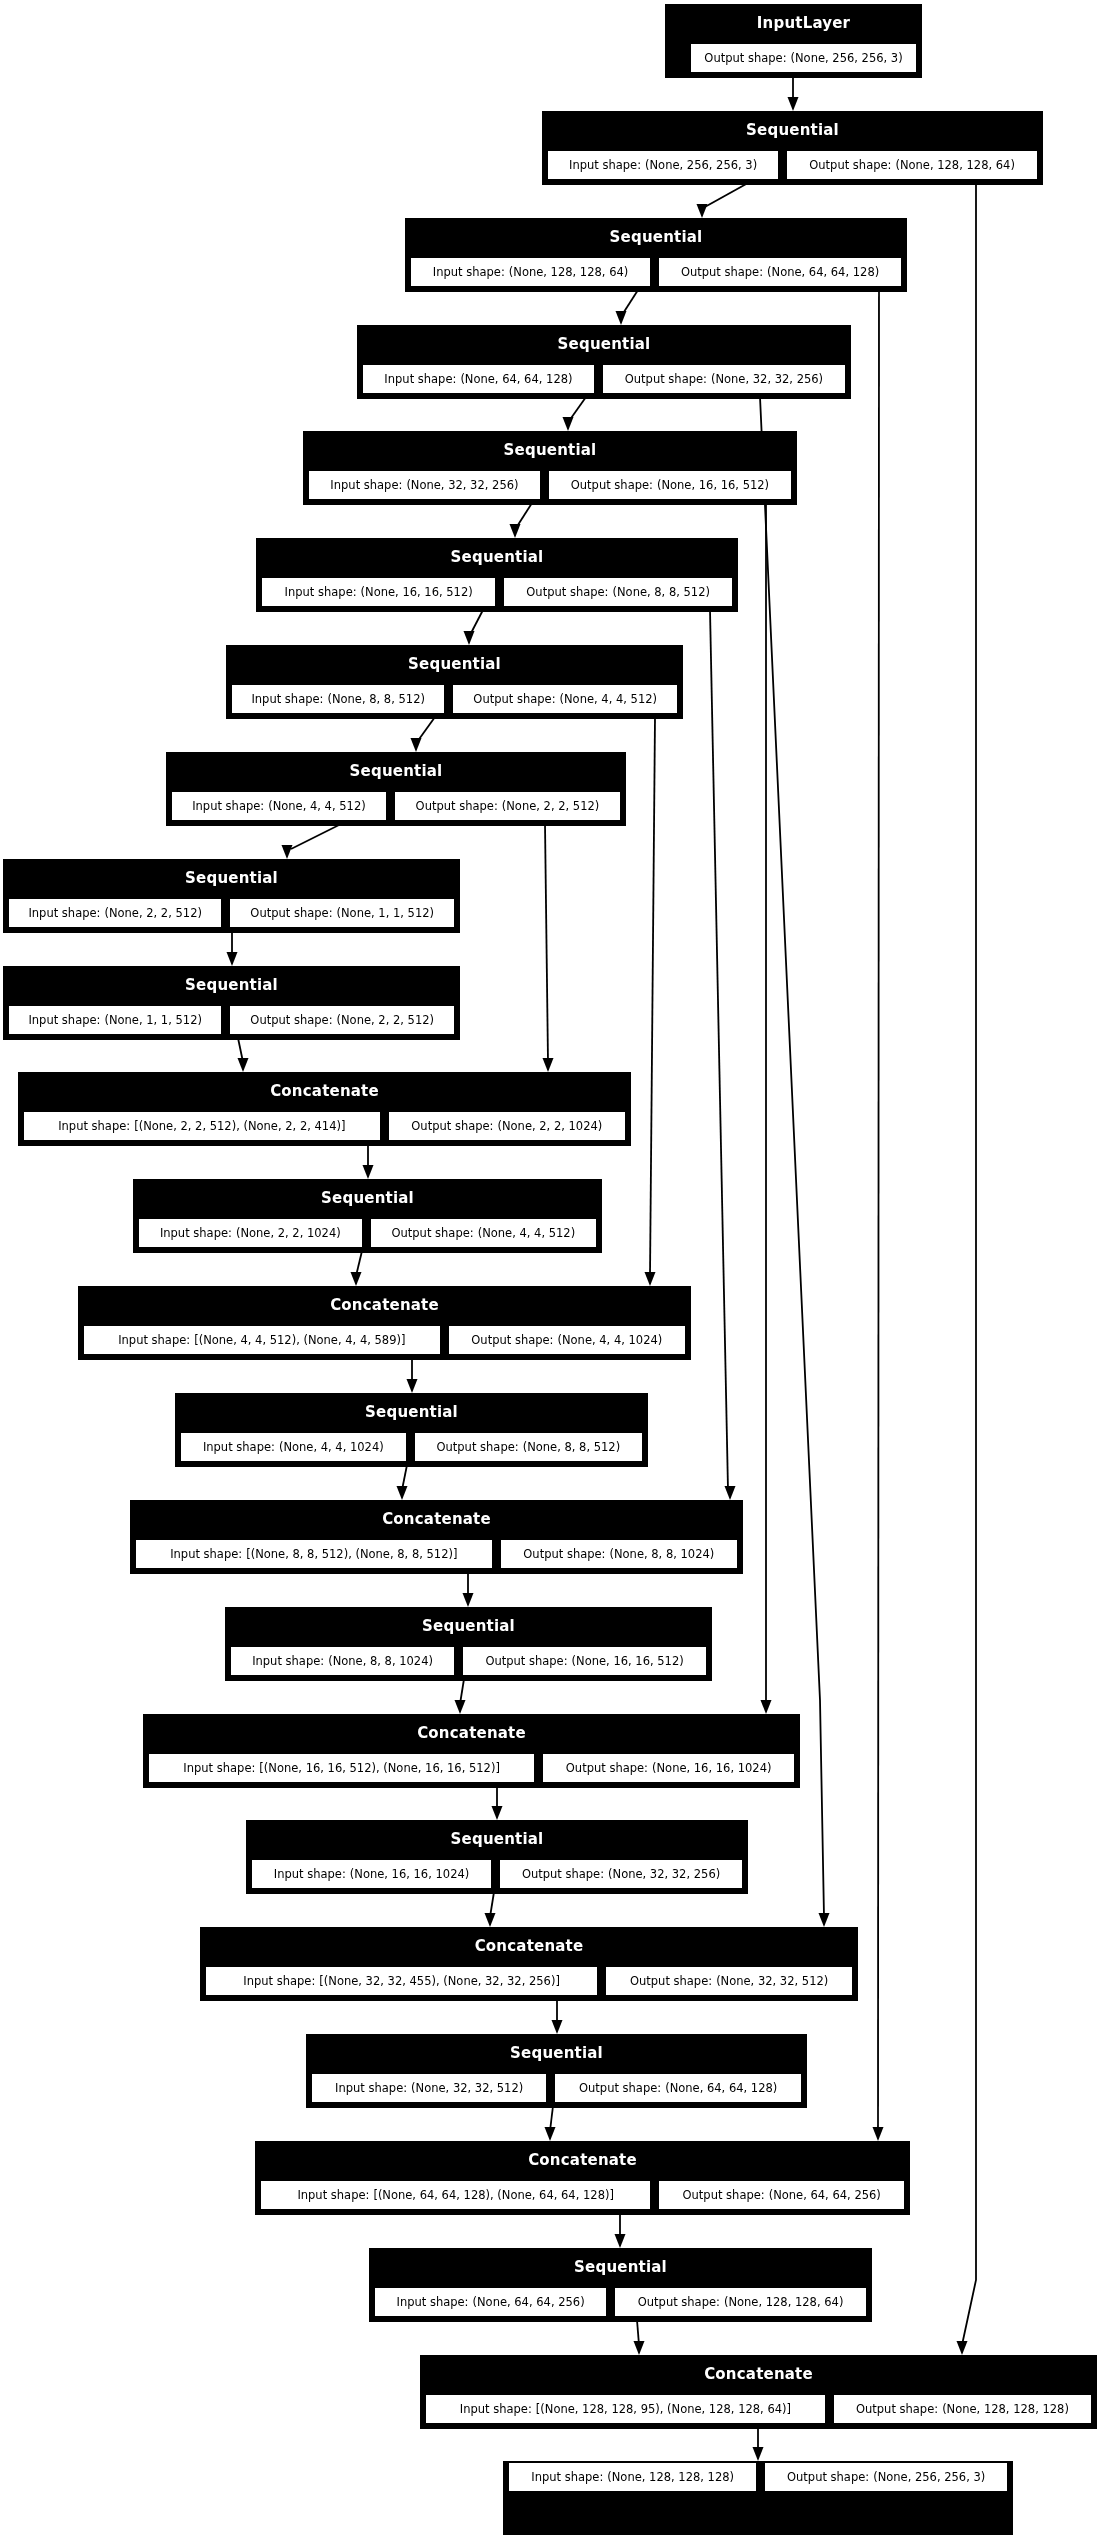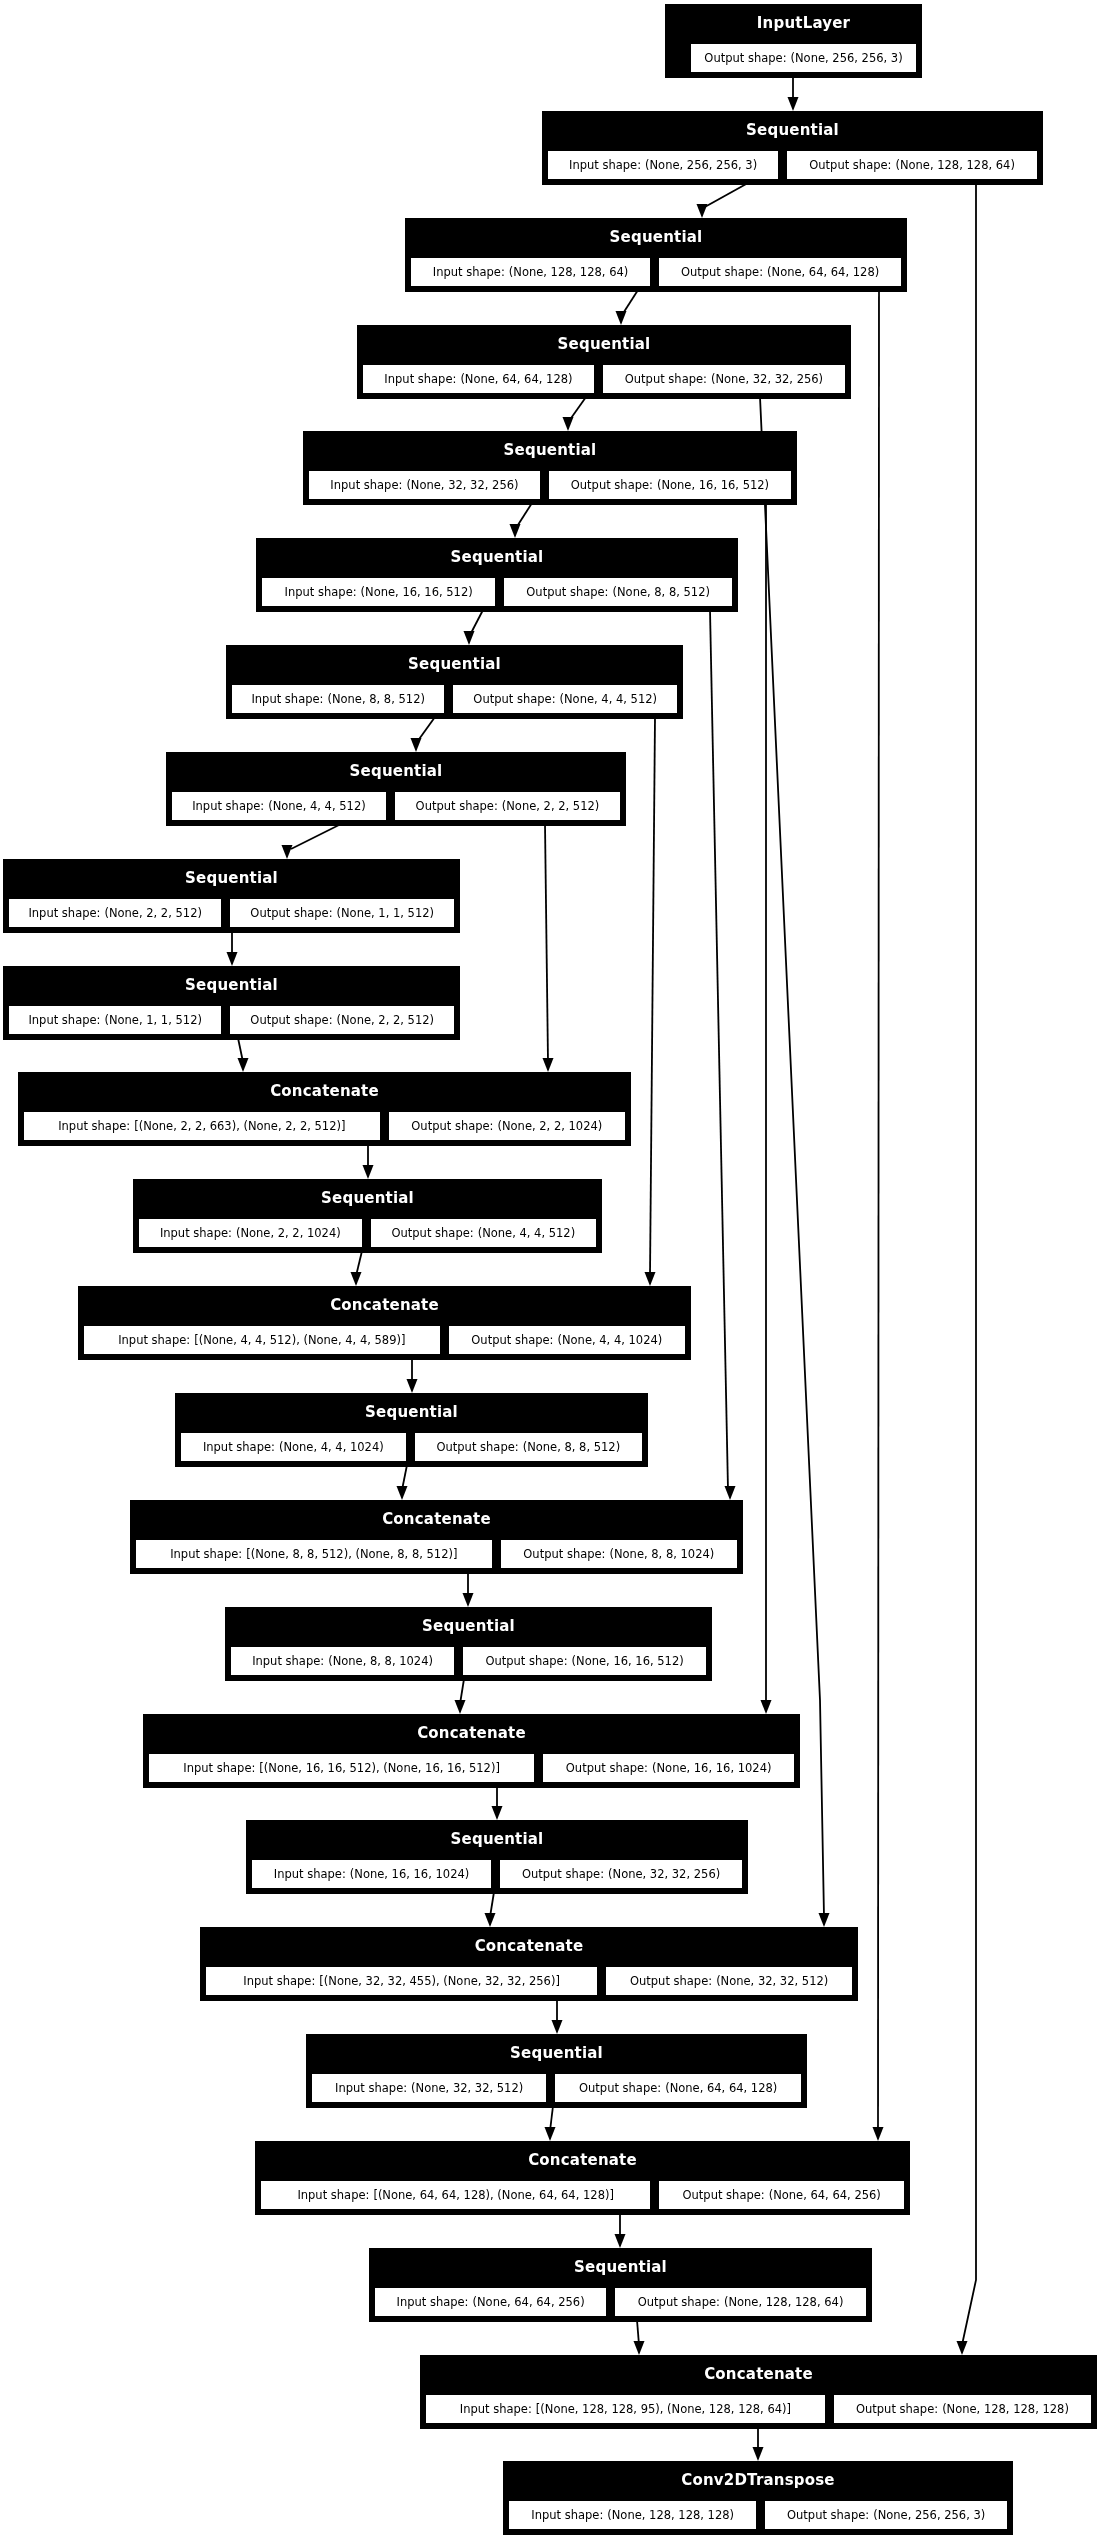--- a/index.html
+++ b/index.html
@@ -214,21 +214,21 @@
     <span class="cell-label">Output shape:</span>
           <span class="cell-value">(None, 2, 2, 512)</span>
   </div>
       </div>
   </div>
     <div class="node" style="left: 18px; top: 1072px; width: 613px; background: rgb(0, 0, 0);">
     <div class="node-title" style="color: rgb(255, 255, 255);">Concatenate</div>
     <div class="cells">
         <div class="cell" style="flex-grow: 50; background: rgb(255, 255, 255); border-color: rgb(0, 0, 0);">
     <span class="cell-label">Input shape:</span>
-          <span class="cell-value">[(None, 2, 2, 663), (None, 2, 2, 512)]</span>
+          <span class="cell-value">[(None, 2, 2, 512), (None, 2, 2, 414)]</span>
   </div>
         <div class="cell" style="flex-grow: 31; background: rgb(255, 255, 255); border-color: rgb(0, 0, 0);">
     <span class="cell-label">Output shape:</span>
           <span class="cell-value">(None, 2, 2, 1024)</span>
   </div>
       </div>
   </div>
     <div class="node" style="left: 133px; top: 1179px; width: 469px; background: rgb(0, 0, 0);">
     <div class="node-title" style="color: rgb(255, 255, 255);">Sequential</div>
     <div class="cells">
@@ -379,21 +379,20 @@
     <span class="cell-label">Input shape:</span>
           <span class="cell-value">[(None, 128, 128, 95), (None, 128, 128, 64)]</span>
   </div>
         <div class="cell" style="flex-grow: 34; background: rgb(255, 255, 255); border-color: rgb(0, 0, 0);">
     <span class="cell-label">Output shape:</span>
           <span class="cell-value">(None, 128, 128, 128)</span>
   </div>
       </div>
   </div>
     <div class="node" style="left: 503px; top: 2461px; width: 510px; background: rgb(0, 0, 0);">
-    <div class="node-title" style="color: rgb(255, 255, 255);">Conv2DTranspose</div>
     <div class="cells">
         <div class="cell" style="flex-grow: 33; background: rgb(255, 255, 255); border-color: rgb(0, 0, 0);">
     <span class="cell-label">Input shape:</span>
           <span class="cell-value">(None, 128, 128, 128)</span>
   </div>
         <div class="cell" style="flex-grow: 32; background: rgb(255, 255, 255); border-color: rgb(0, 0, 0);">
     <span class="cell-label">Output shape:</span>
           <span class="cell-value">(None, 256, 256, 3)</span>
   </div>
       </div>

